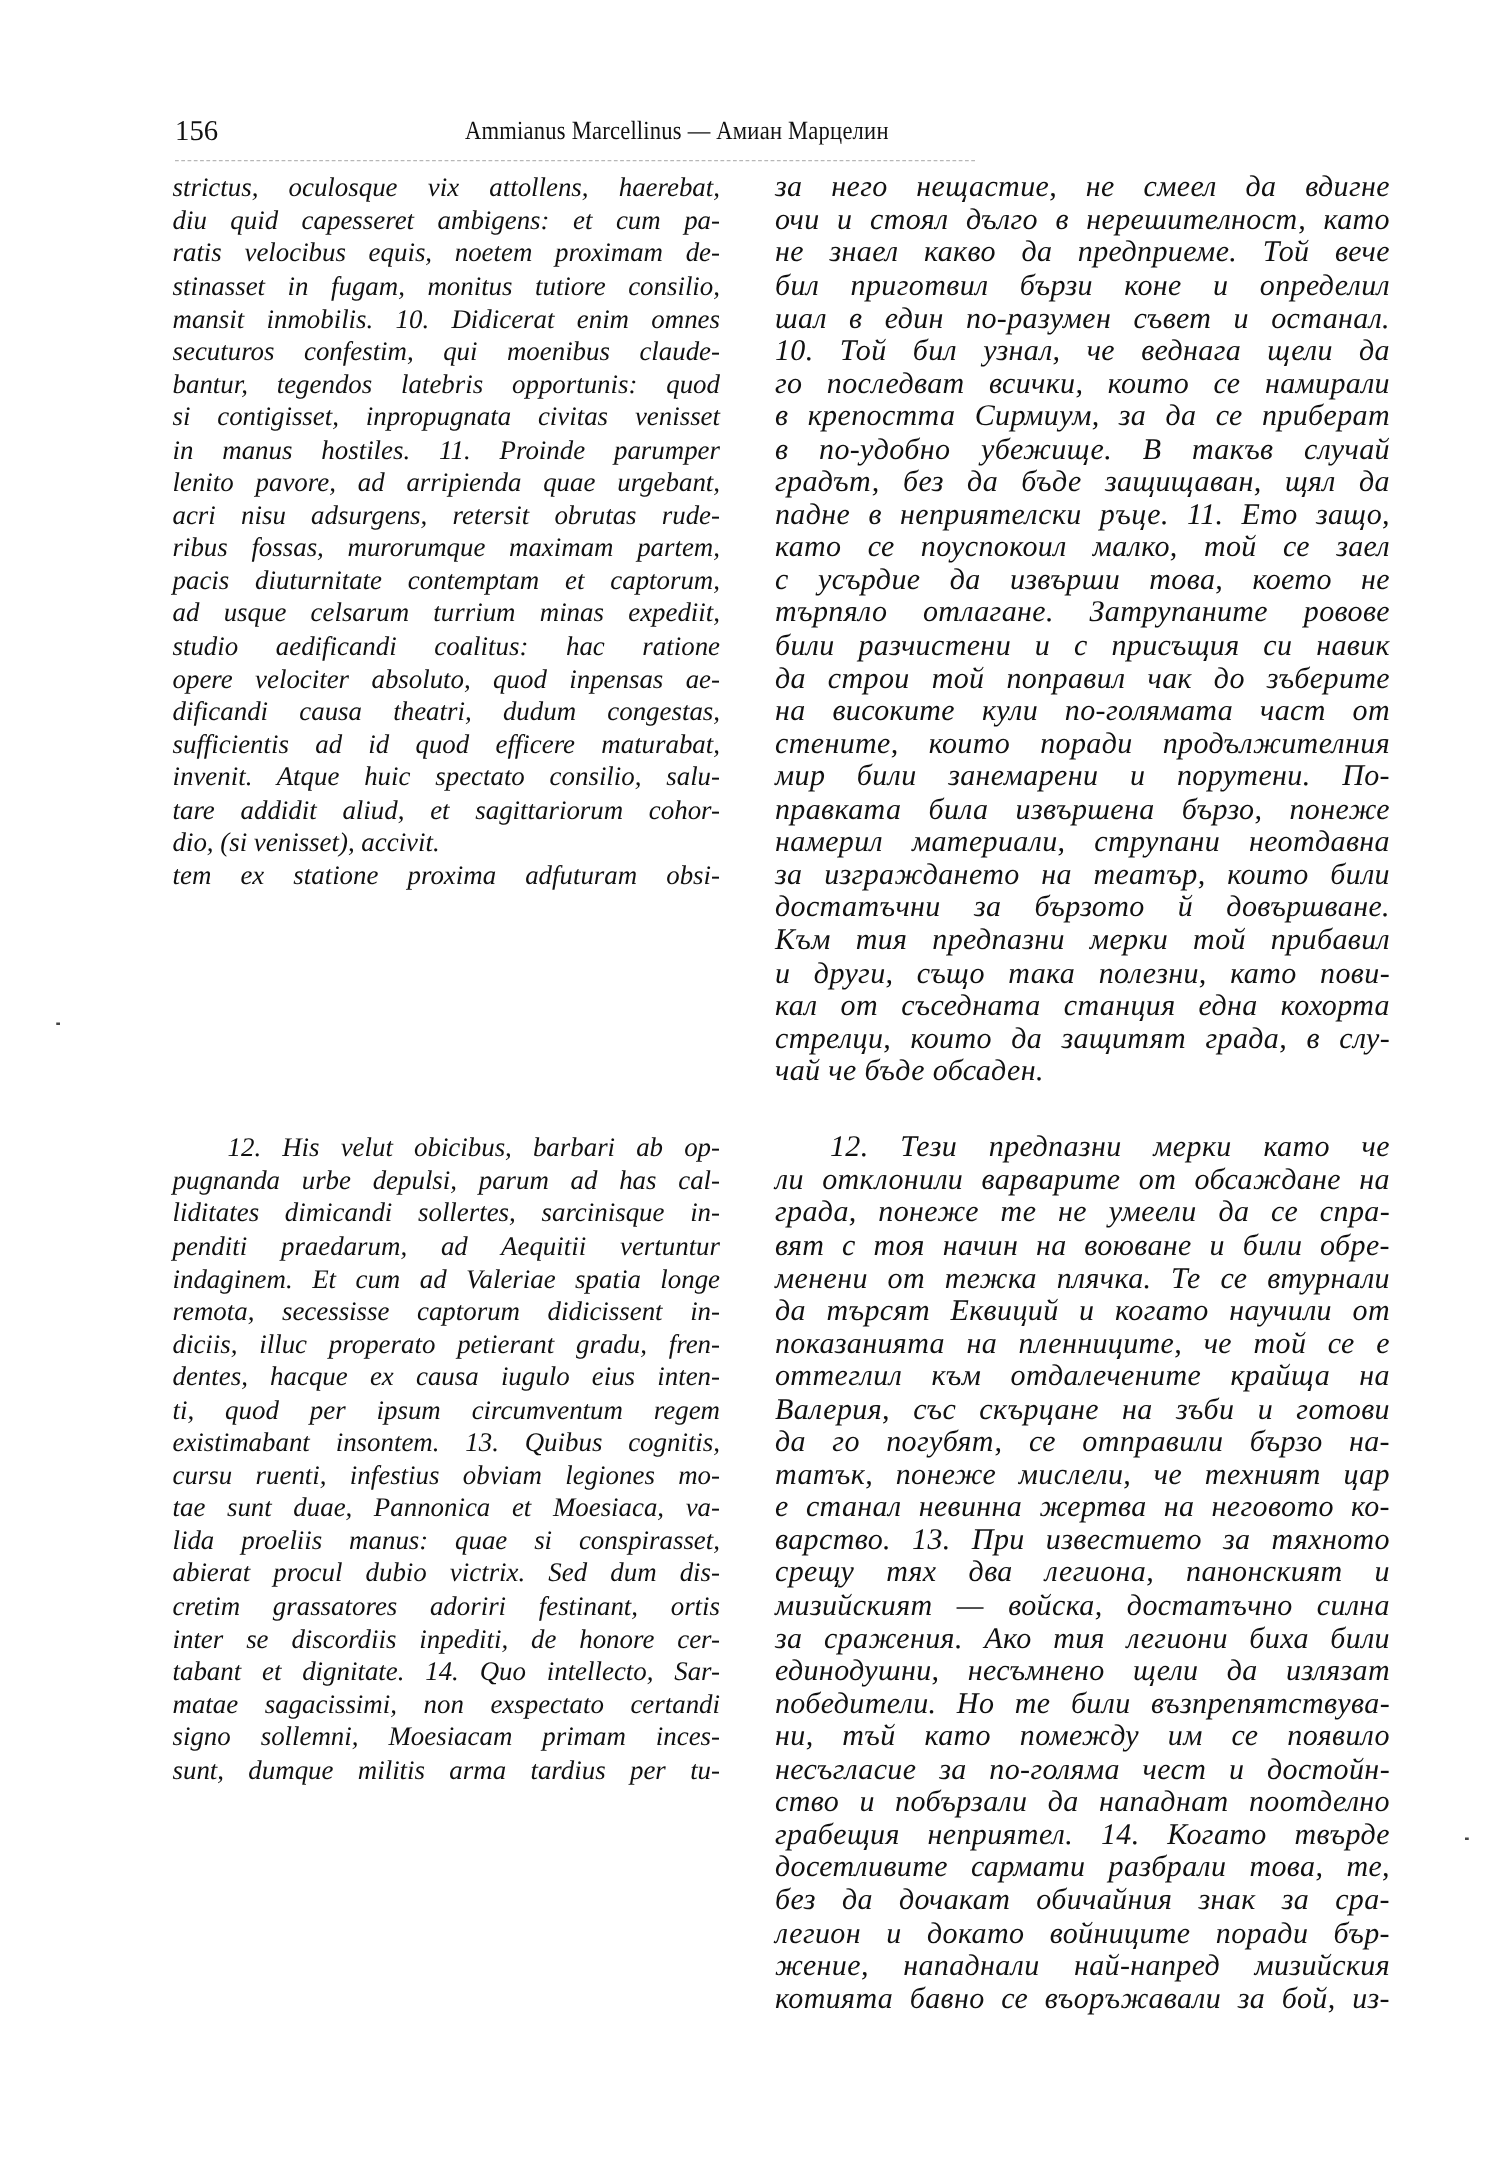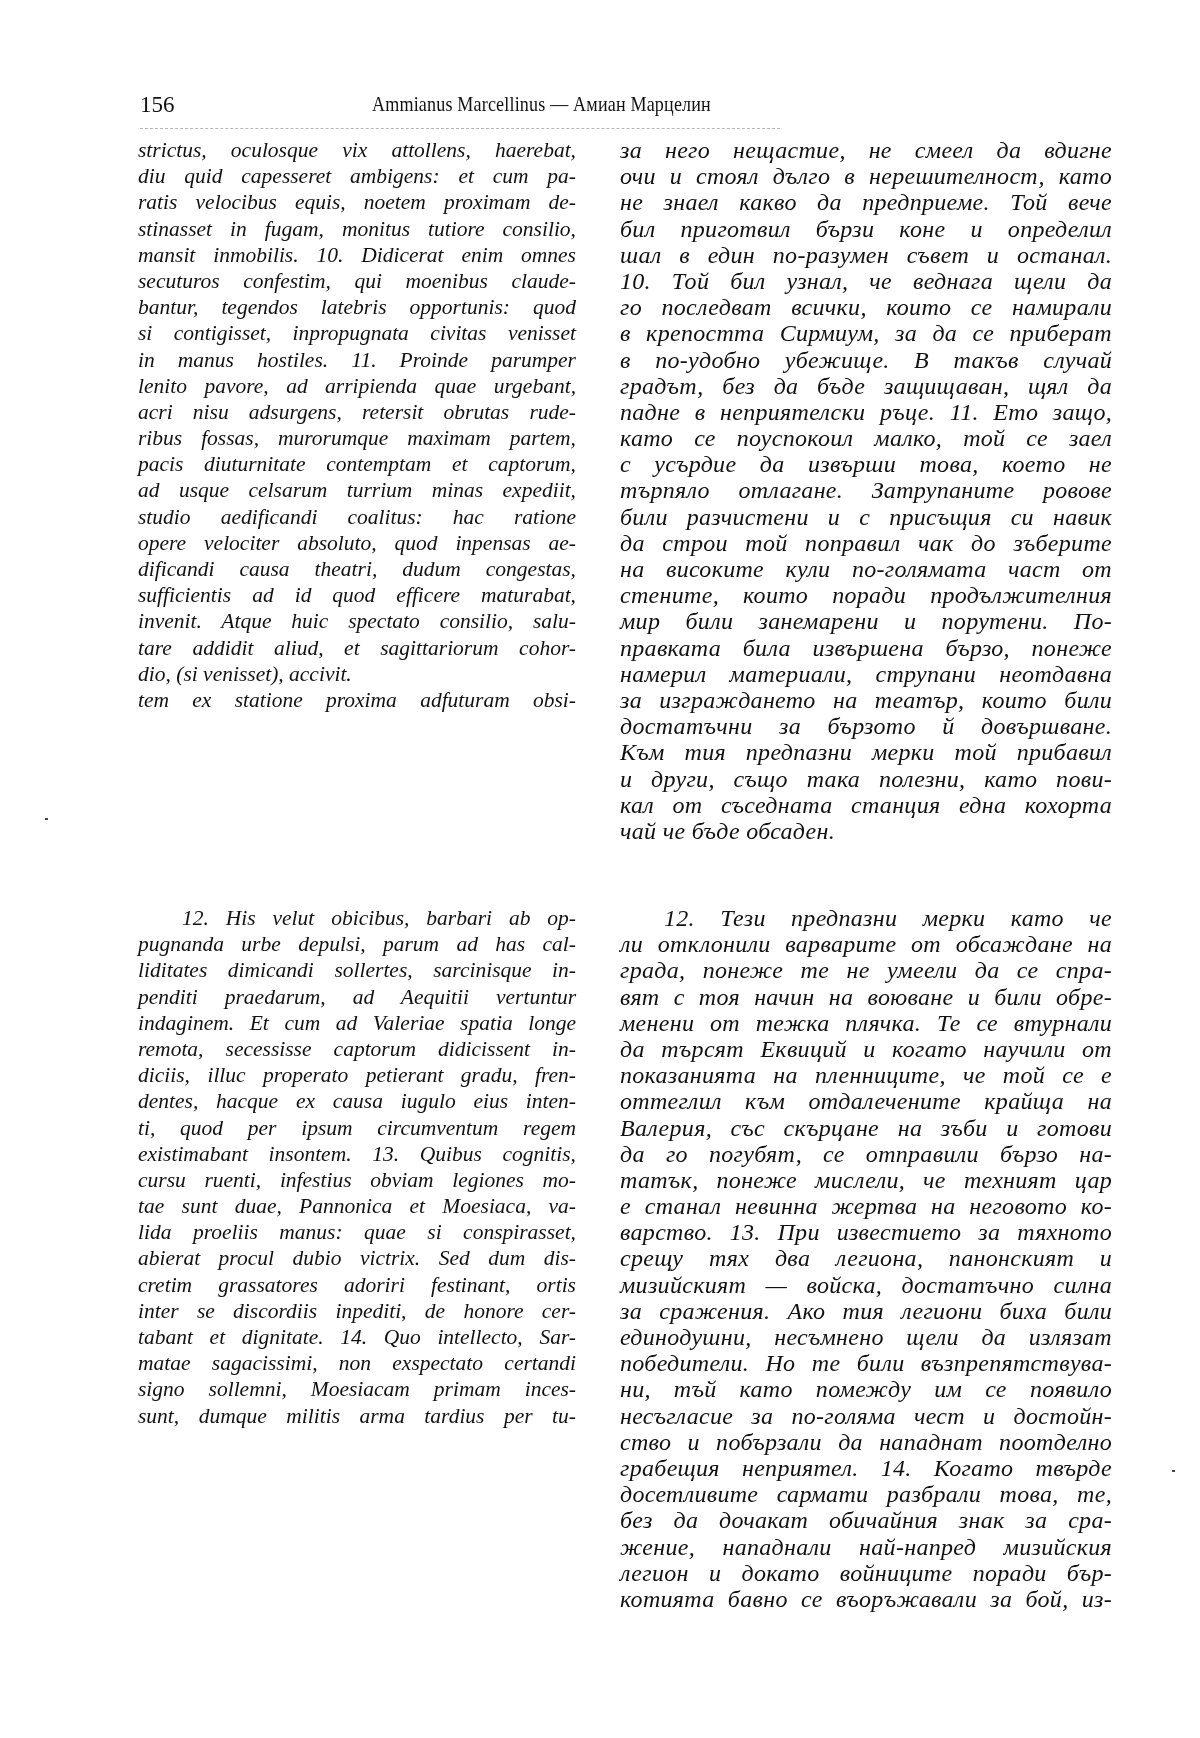--- a/index.html
+++ b/index.html
@@ -101,20 +101,21 @@
       <span class="line">на високите кули по-голямата част от</span>
       <span class="line">стените, които поради продължителния</span>
       <span class="line">мир били занемарени и порутени. По-</span>
       <span class="line">правката била извършена бързо, понеже</span>
       <span class="line">намерил материали, струпани неотдавна</span>
       <span class="line">за изграждането на театър, които били</span>
       <span class="line">достатъчни за бързото й довършване.</span>
       <span class="line">Към тия предпазни мерки той прибавил</span>
       <span class="line">и други, също така полезни, като пови-</span>
       <span class="line">кал от съседната станция една кохорта</span>
+      <span class="line">стрелци, които да защитят града, в слу-</span>
       <span class="line last">чай че бъде обсаден.</span>
     </div>
   <div class="block" style="top:905px">
       <span class="line indent">12. Тези предпазни мерки като че</span>
       <span class="line">ли отклонили варварите от обсаждане на</span>
       <span class="line">града, понеже те не умеели да се спра-</span>
       <span class="line">вят с тоя начин на воюване и били обре-</span>
       <span class="line">менени от тежка плячка. Те се втурнали</span>
       <span class="line">да търсят Еквиций и когато научили от</span>
       <span class="line">показанията на пленниците, че той се е</span>
@@ -128,20 +129,20 @@
       <span class="line">мизийският — войска, достатъчно силна</span>
       <span class="line">за сражения. Ако тия легиони биха били</span>
       <span class="line">единодушни, несъмнено щели да излязат</span>
       <span class="line">победители. Но те били възпрепятствува-</span>
       <span class="line">ни, тъй като помежду им се появило</span>
       <span class="line">несъгласие за по-голяма чест и достойн-</span>
       <span class="line">ство и побързали да нападнат поотделно</span>
       <span class="line">грабещия неприятел. 14. Когато твърде</span>
       <span class="line">досетливите сармати разбрали това, те,</span>
       <span class="line">без да дочакат обичайния знак за сра-</span>
+      <span class="line">легион и докато войниците поради бър-</span>
       <span class="line">жение, нападнали най-напред мизийския</span>
-      <span class="line">легион и докато войниците поради бър-</span>
       <span class="line">котията бавно се въоръжавали за бой, из-</span>
     </div>
 </div>
 
 <div class="speck" style="left:45px; top:818px;"></div>
 <div class="speck" style="left:1172px; top:1470px;"></div>
 
 </body></html>

